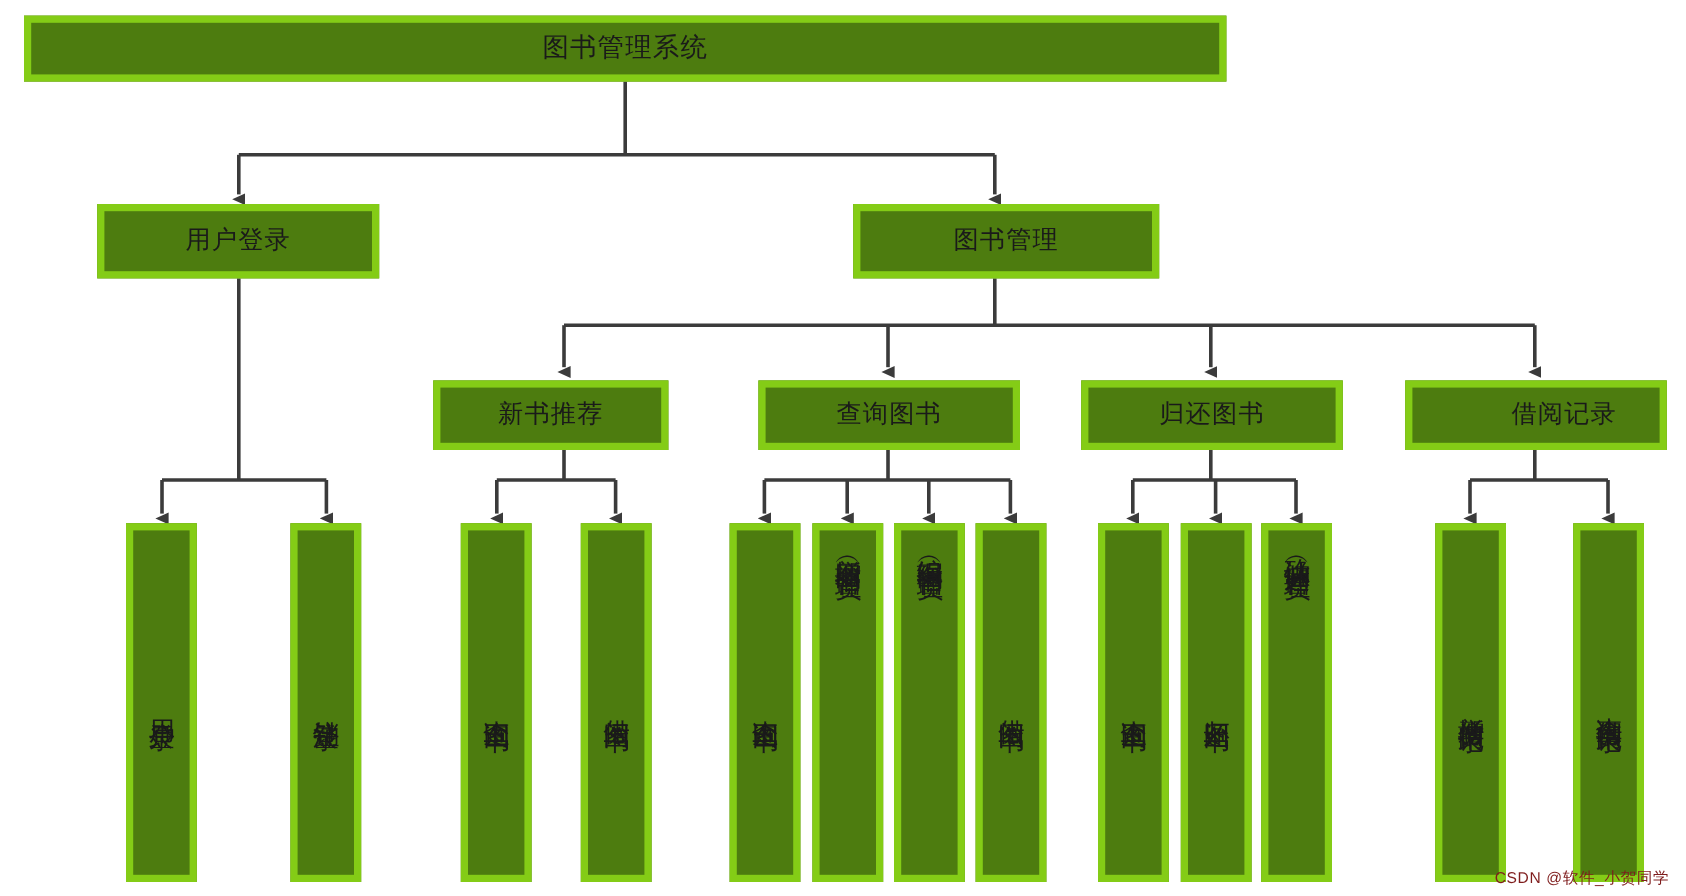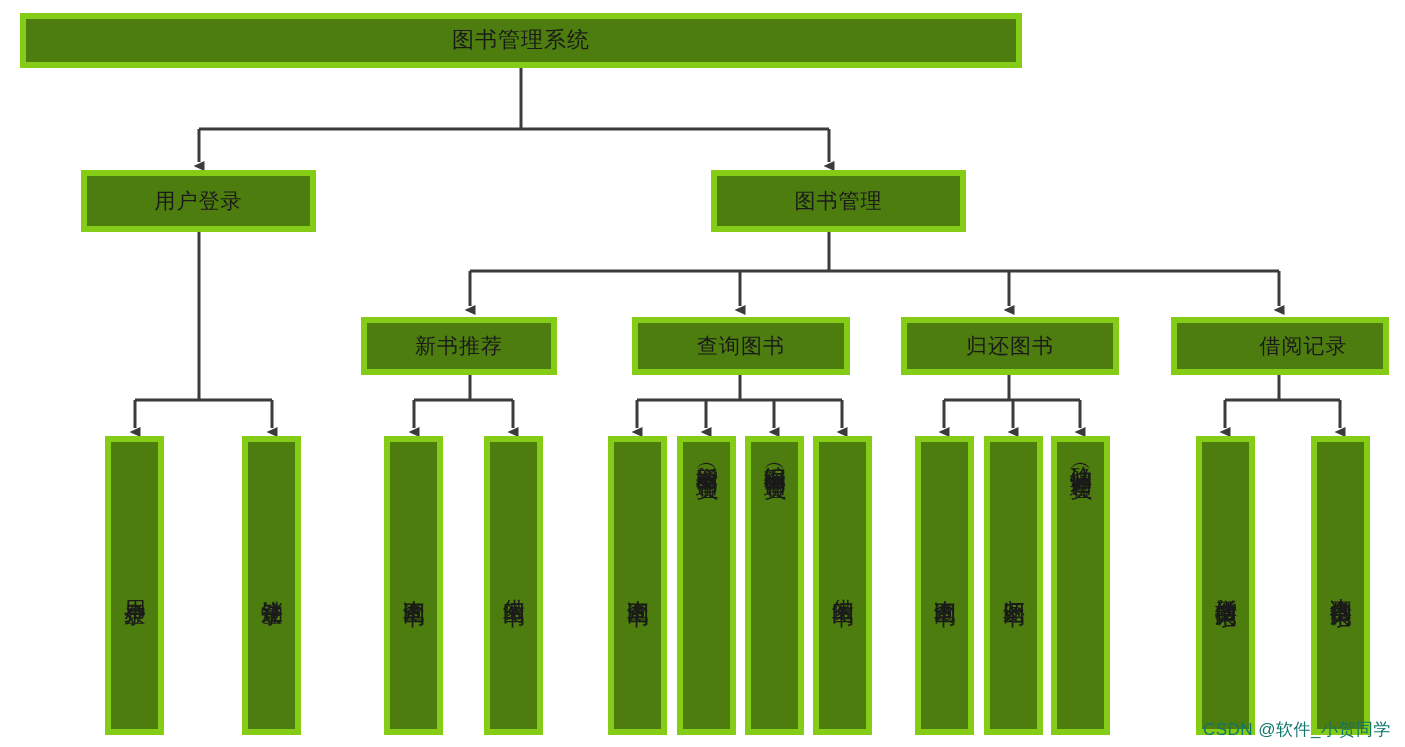--- a/index.html
+++ b/index.html
@@ -72,22 +72,22 @@
     height: 100%;
     align-items: flex-start;
     justify-content: center;
     padding-top: 6px;
     box-sizing: border-box;
   }
   #watermark {
     position: absolute;
     right: 14px;
     bottom: 6px;
-    font-size: 17px;
-    color: #0f766e;
+    font-size: 13px;
+    color: #7f1d1d;
     letter-spacing: 0.5px;
     white-space: nowrap;
   }
 </style>
 </head>
 <body>
 
 <div id="canvas">
 
   <svg id="wires" viewBox="0 0 1405 747" width="1405" height="747" xmlns="http://www.w3.org/2000/svg">

